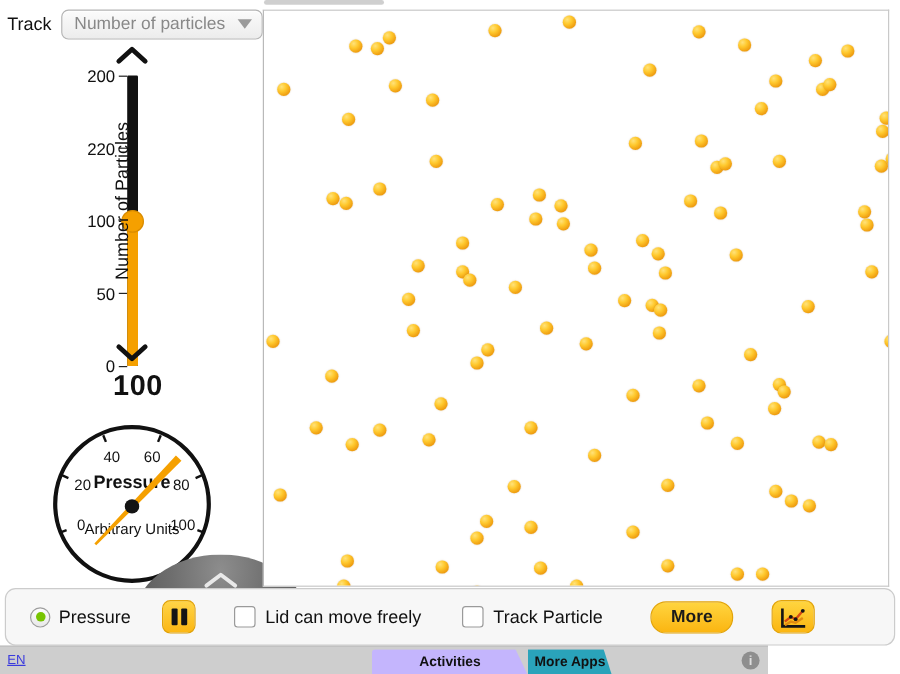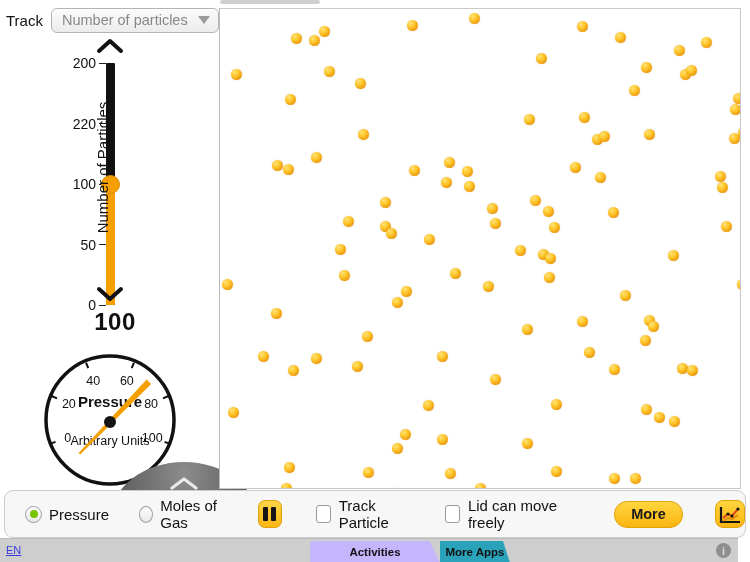--- a/index.html
+++ b/index.html
@@ -115,21 +115,21 @@
     font-size: 14.5px; font-weight: bold; color: #1a1a1a;
   }
   .graph-btn {
     width: 36px; height: 28px; border-radius: 8px;
     background: linear-gradient(#ffd53f, #fbb511); border: 1px solid #e2a40b;
     display: flex; align-items: center; justify-content: center;
   }
 
   
   .bottom-bar {
-    position: absolute; left: 0; top: 538px; width: 738px; height: 24px;
+    position: absolute; left: 0; top: 538px; width: 640px; height: 24px;
     background: #cecece; border-top: 1px solid #bdbdbd;
   }
   .en-link {
     position: absolute; left: 6px; top: 5px; font-size: 11px; color: #3b3bdd;
     text-decoration: underline;
   }
   .tab {
     position: absolute; top: 2px; height: 22px;
     display: flex; align-items: center; justify-content: center;
     font-size: 11.5px; font-weight: bold; color: #111;
@@ -345,35 +345,31 @@
       <div class="particle" style="left: 364px; top: 338px;"></div>
     </div>
 
   <div class="control-panel">
     <div class="ctl-radio" style="margin-left:20px">
       <span class="radio-outer">
           <span class="radio-dot"></span>
         </span>
       <span>Pressure</span>
     </div>
-    <div class="ctl-radio" style="margin-left:30px">
-      <span class="radio-outer"></span>
-      <span>Moles of Gas</span>
-    </div>
     <div class="pause-btn" style="margin-left:26px">
       <span class="pause-bar"></span>
       <span class="pause-bar"></span>
     </div>
+    <div class="ctl-check" style="margin-left:32px">
+      <span class="checkbox"></span>
+      <span>Lid can move freely</span>
+    </div>
     <div class="ctl-check" style="margin-left:34px">
       <span class="checkbox"></span>
       <span>Track Particle</span>
-    </div>
-    <div class="ctl-check" style="margin-left:32px">
-      <span class="checkbox"></span>
-      <span>Lid can move freely</span>
     </div>
     <div class="data-btn" style="margin-left:40px">More</div>
     <div class="graph-btn" style="margin-left:32px">
       <svg width="22" height="19" viewBox="0 0 22 19">
         <polyline points="2,2 2,17 21,17" fill="none" stroke="#151515" stroke-width="2.2"></polyline>
         <polyline points="4,13 9,9 13,11 19,4" fill="none" stroke="#d94a12" stroke-width="2"></polyline>
         <polyline points="4,16 9,13 13,14 19,10" fill="none" stroke="#e08b10" stroke-width="2"></polyline>
         <circle cx="9" cy="9" r="1.6" fill="#151515"></circle>
           <circle cx="13" cy="11" r="1.6" fill="#151515"></circle>
         <circle cx="19" cy="4" r="1.6" fill="#151515"></circle>

